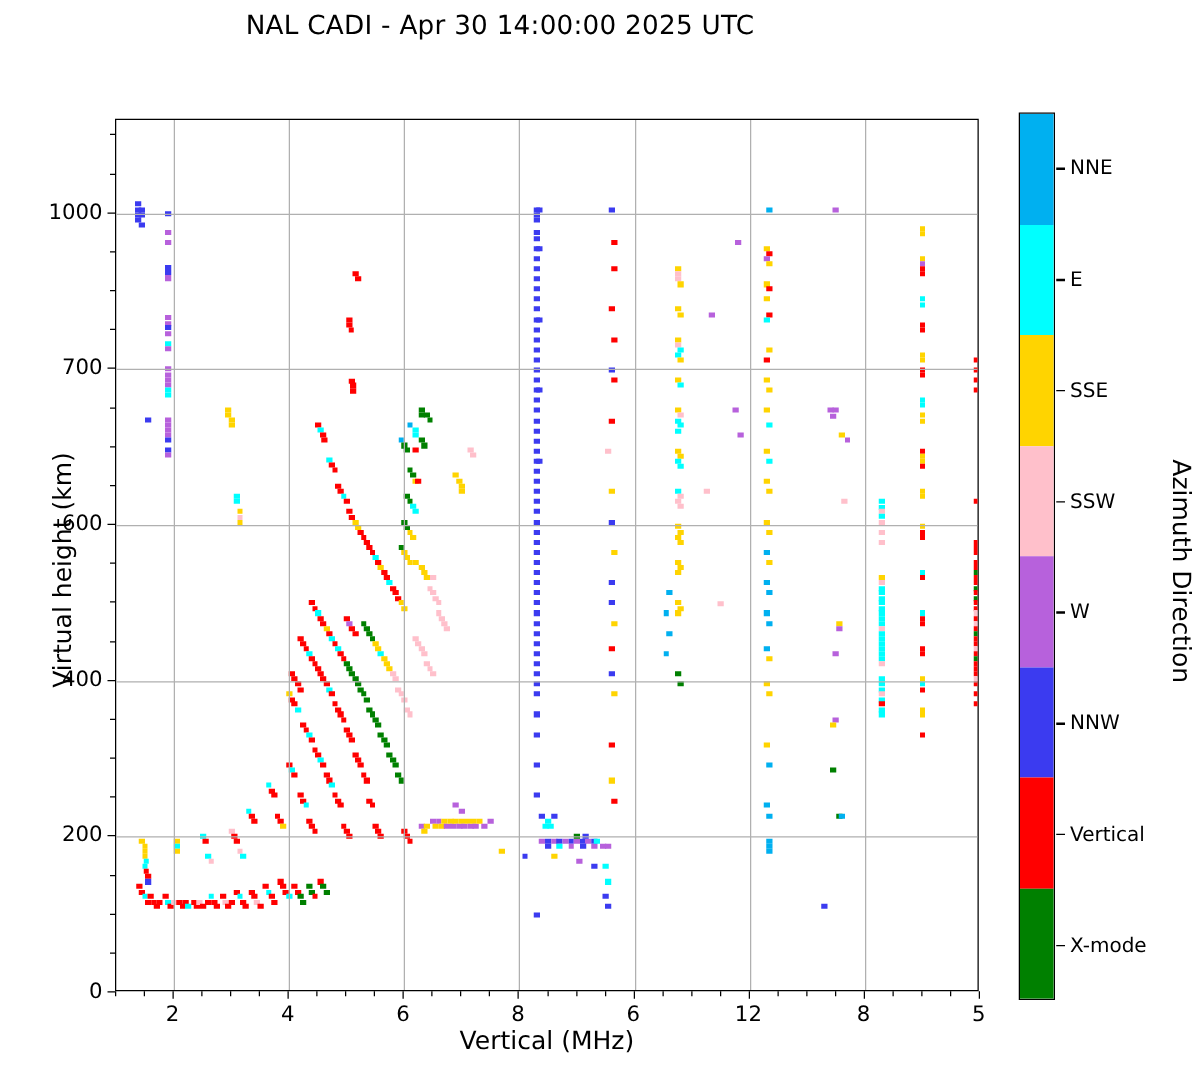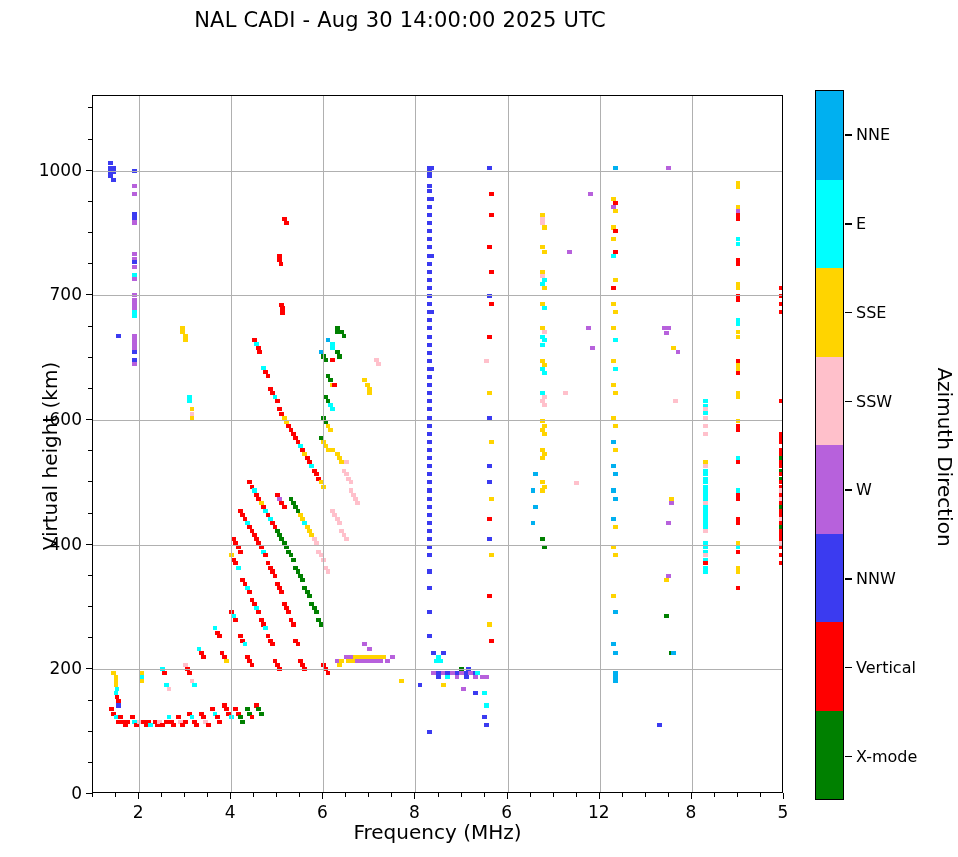--- a/index.html
+++ b/index.html
@@ -50,21 +50,21 @@
   .cblabel{position:absolute;left:856px;font-size:16px;color:#000;transform:translateY(-50%);white-space:nowrap;}
   #cblabel-title{
     position:absolute;left:795px;top:445px;width:300px;text-align:center;
     font-size:20px;color:#000;transform:rotate(90deg);transform-origin:center center;
   }
   .cell{position:absolute;}
 </style>
 </head>
 <body>
 
-<div id="title">NAL CADI - Aug 30 14:00:00 2025 UTC</div>
+<div id="title">NAL CADI - Apr 30 14:00:00 2025 UTC</div>
 
 <div id="plot">
   <div id="canvas">
       <div class="cell" style="left: 15.0868px; top: 69.6442px; width: 4.837px; height: 4.05089px; background: rgb(59, 59, 240);"></div>
       <div class="cell" style="left: 15.0868px; top: 65.2817px; width: 4.837px; height: 4.05089px; background: rgb(59, 59, 240);"></div>
       <div class="cell" style="left: 15.0868px; top: 74.0067px; width: 4.837px; height: 4.05089px; background: rgb(59, 59, 240);"></div>
       <div class="cell" style="left: 15.0868px; top: 78.3692px; width: 4.837px; height: 4.05089px; background: rgb(59, 59, 240);"></div>
       <div class="cell" style="left: 18.3115px; top: 69.6442px; width: 4.837px; height: 4.05089px; background: rgb(59, 59, 240);"></div>
       <div class="cell" style="left: 18.3115px; top: 74.0067px; width: 4.837px; height: 4.05089px; background: rgb(59, 59, 240);"></div>
       <div class="cell" style="left: 18.3115px; top: 82.1085px; width: 4.837px; height: 4.05089px; background: rgb(59, 59, 240);"></div>
@@ -758,21 +758,21 @@
     <div class="gridline gv" style="left: 414.6px;"></div>
     <div class="gridline gv" style="left: 506.733px;"></div>
     <div class="gridline gv" style="left: 598.867px;"></div>
     <div class="gridline gh" style="top: 573.357px;"></div>
     <div class="gridline gh" style="top: 448.714px;"></div>
     <div class="gridline gh" style="top: 324.071px;"></div>
     <div class="gridline gh" style="top: 199.429px;"></div>
     <div class="gridline gh" style="top: 74.7857px;"></div>
   </div>
 
-<div id="xlabel">Frequency (MHz)</div>
+<div id="xlabel">Vertical (MHz)</div>
 <div id="ylabel">Virtual height (km)</div>
 
 <div id="cbar">
     <div class="cseg" style="background: rgb(0, 176, 240);"></div>
     <div class="cseg" style="background: rgb(0, 255, 255);"></div>
     <div class="cseg" style="background: rgb(255, 212, 0);"></div>
     <div class="cseg" style="background: rgb(255, 192, 203);"></div>
     <div class="cseg" style="background: rgb(183, 97, 220);"></div>
     <div class="cseg" style="background: rgb(59, 59, 240);"></div>
     <div class="cseg" style="background: rgb(255, 0, 0);"></div>

